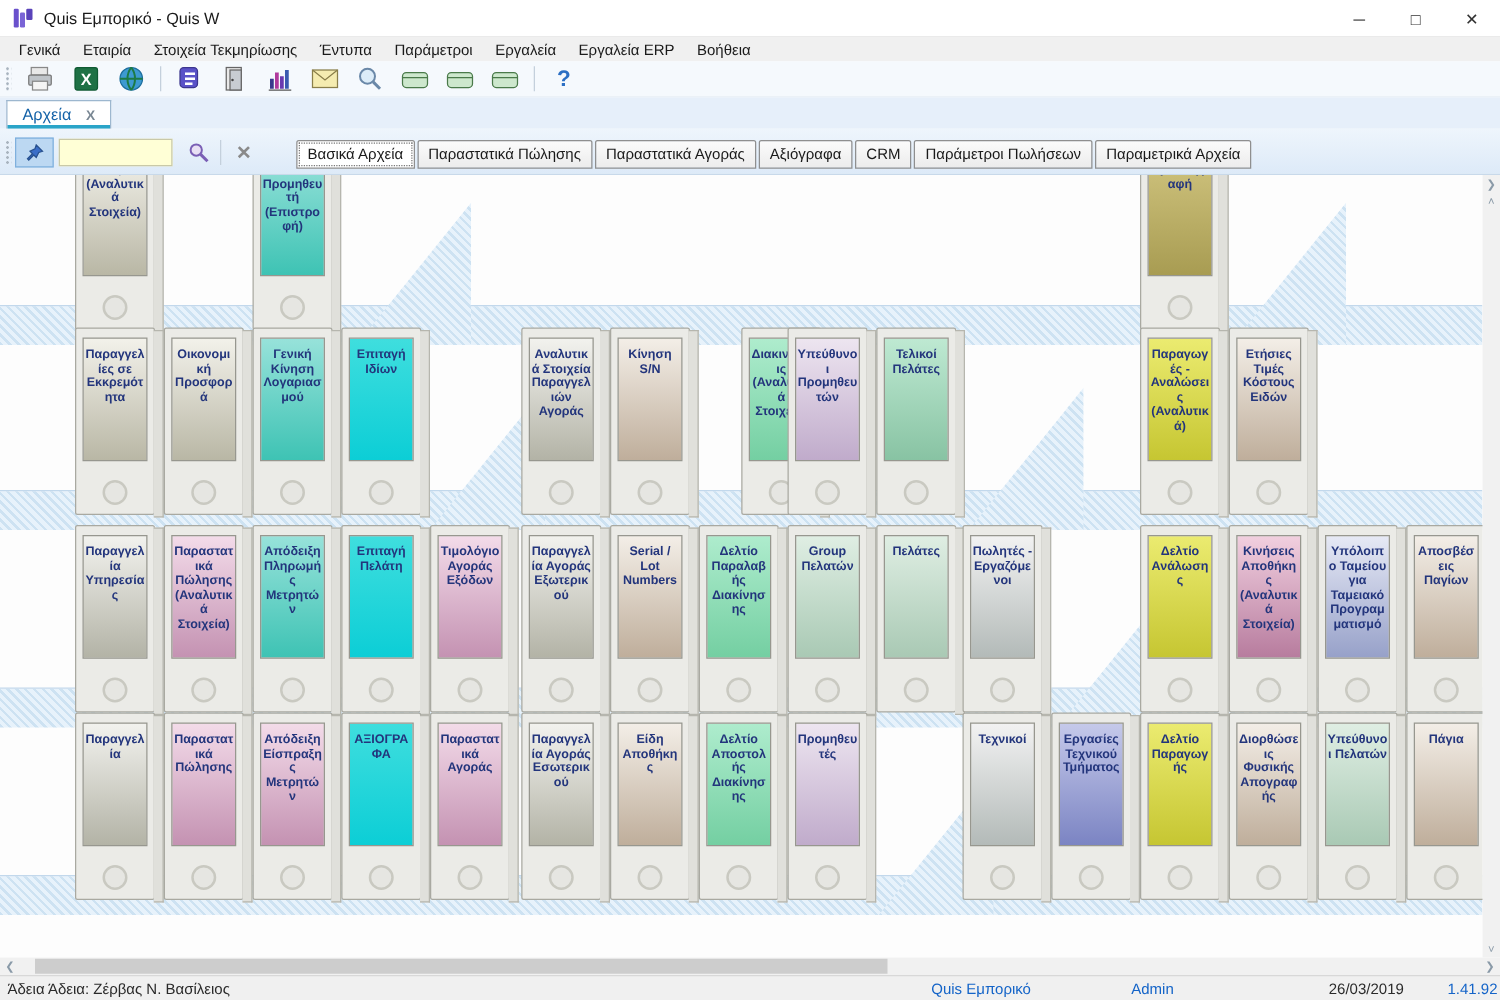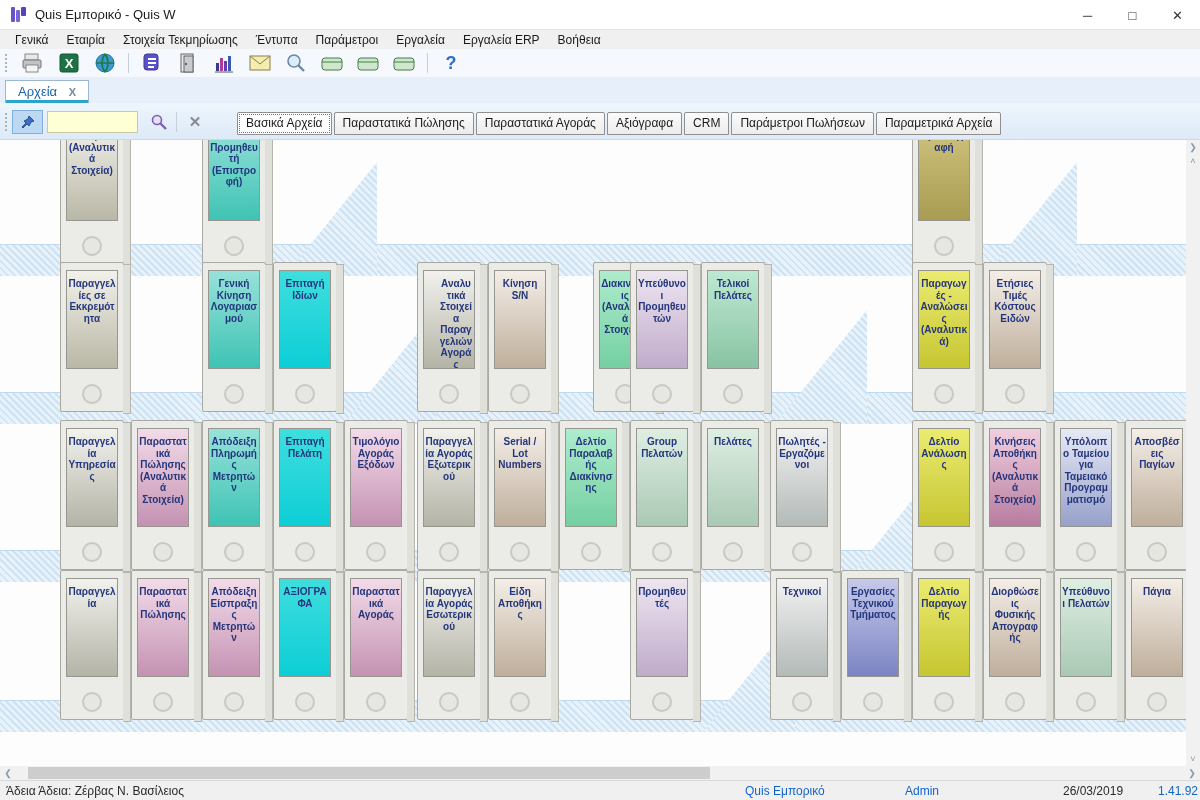--- a/index.html
+++ b/index.html
@@ -248,34 +248,40 @@
       <div class="shelf-row" style="top: 122px;">
         <div class="floor"></div>
         <div class="wedge" style="left: 344px;"></div>
         <div class="wedge" style="left: 775px;"></div>
         <div class="binder" title="Παραγγελίες σε Εκκρεμότητα" style="left: 60px;">
           <div class="spine" style="background: linear-gradient(rgb(242, 241, 234), rgb(185, 183, 165));">
             <span>Παραγγελίες σε Εκκρεμότητα</span>
           </div>
           <div class="hole"></div>
         </div>
+        <div class="binder" title="Οικονομική Προσφορά" style="left: 131px;">
+          <div class="spine" style="background: linear-gradient(rgb(242, 241, 234), rgb(185, 183, 165));">
+            <span>Οικονομική Προσφορά</span>
+          </div>
+          <div class="hole"></div>
+        </div>
         <div class="binder" title="Γενική Κίνηση Λογαριασμού" style="left: 202px;">
           <div class="spine" style="background: linear-gradient(rgb(151, 226, 218), rgb(62, 195, 180));">
             <span>Γενική Κίνηση Λογαριασμού</span>
           </div>
           <div class="hole"></div>
         </div>
         <div class="binder" title="Επιταγή Ιδίων" style="left: 273px;">
           <div class="spine" style="background: linear-gradient(rgb(63, 222, 222), rgb(12, 206, 214));">
             <span>Επιταγή Ιδίων</span>
           </div>
           <div class="hole"></div>
         </div>
         <div class="binder" title="Αναλυτικά Στοιχεία Παραγγελιών Αγοράς" style="left: 417px;">
-          <div class="spine" style="background: linear-gradient(rgb(242, 242, 238), rgb(179, 179, 166)); padding-left: 14px;">
+          <div class="spine" style="background: linear-gradient(rgb(242, 242, 238), rgb(179, 179, 166));">
             <span>Αναλυτικά Στοιχεία Παραγγελιών Αγοράς</span>
           </div>
           <div class="hole"></div>
         </div>
         <div class="binder" title="Κίνηση S/N" style="left: 488px;">
           <div class="spine" style="background: linear-gradient(rgb(243, 238, 231), rgb(191, 174, 155));">
             <span>Κίνηση S/N</span>
           </div>
           <div class="hole"></div>
         </div>
@@ -442,20 +448,26 @@
             <span>Παραγγελία Αγοράς Εσωτερικού</span>
           </div>
           <div class="hole"></div>
         </div>
         <div class="binder" title="Είδη Αποθήκης" style="left: 488px;">
           <div class="spine" style="background: linear-gradient(rgb(243, 238, 231), rgb(191, 174, 155));">
             <span>Είδη Αποθήκης</span>
           </div>
           <div class="hole"></div>
         </div>
+        <div class="binder" title="Δελτίο Αποστολής Διακίνησης" style="left: 559px;">
+          <div class="spine" style="background: linear-gradient(rgb(174, 236, 205), rgb(116, 207, 162));">
+            <span>Δελτίο Αποστολής Διακίνησης</span>
+          </div>
+          <div class="hole"></div>
+        </div>
         <div class="binder" title="Προμηθευτές" style="left: 630px;">
           <div class="spine" style="background: linear-gradient(rgb(237, 229, 240), rgb(192, 171, 203));">
             <span>Προμηθευτές</span>
           </div>
           <div class="hole"></div>
         </div>
         <div class="binder" title="Τεχνικοί" style="left: 770px;">
           <div class="spine" style="background: linear-gradient(rgb(242, 242, 242), rgb(179, 186, 184));">
             <span>Τεχνικοί</span>
           </div>

